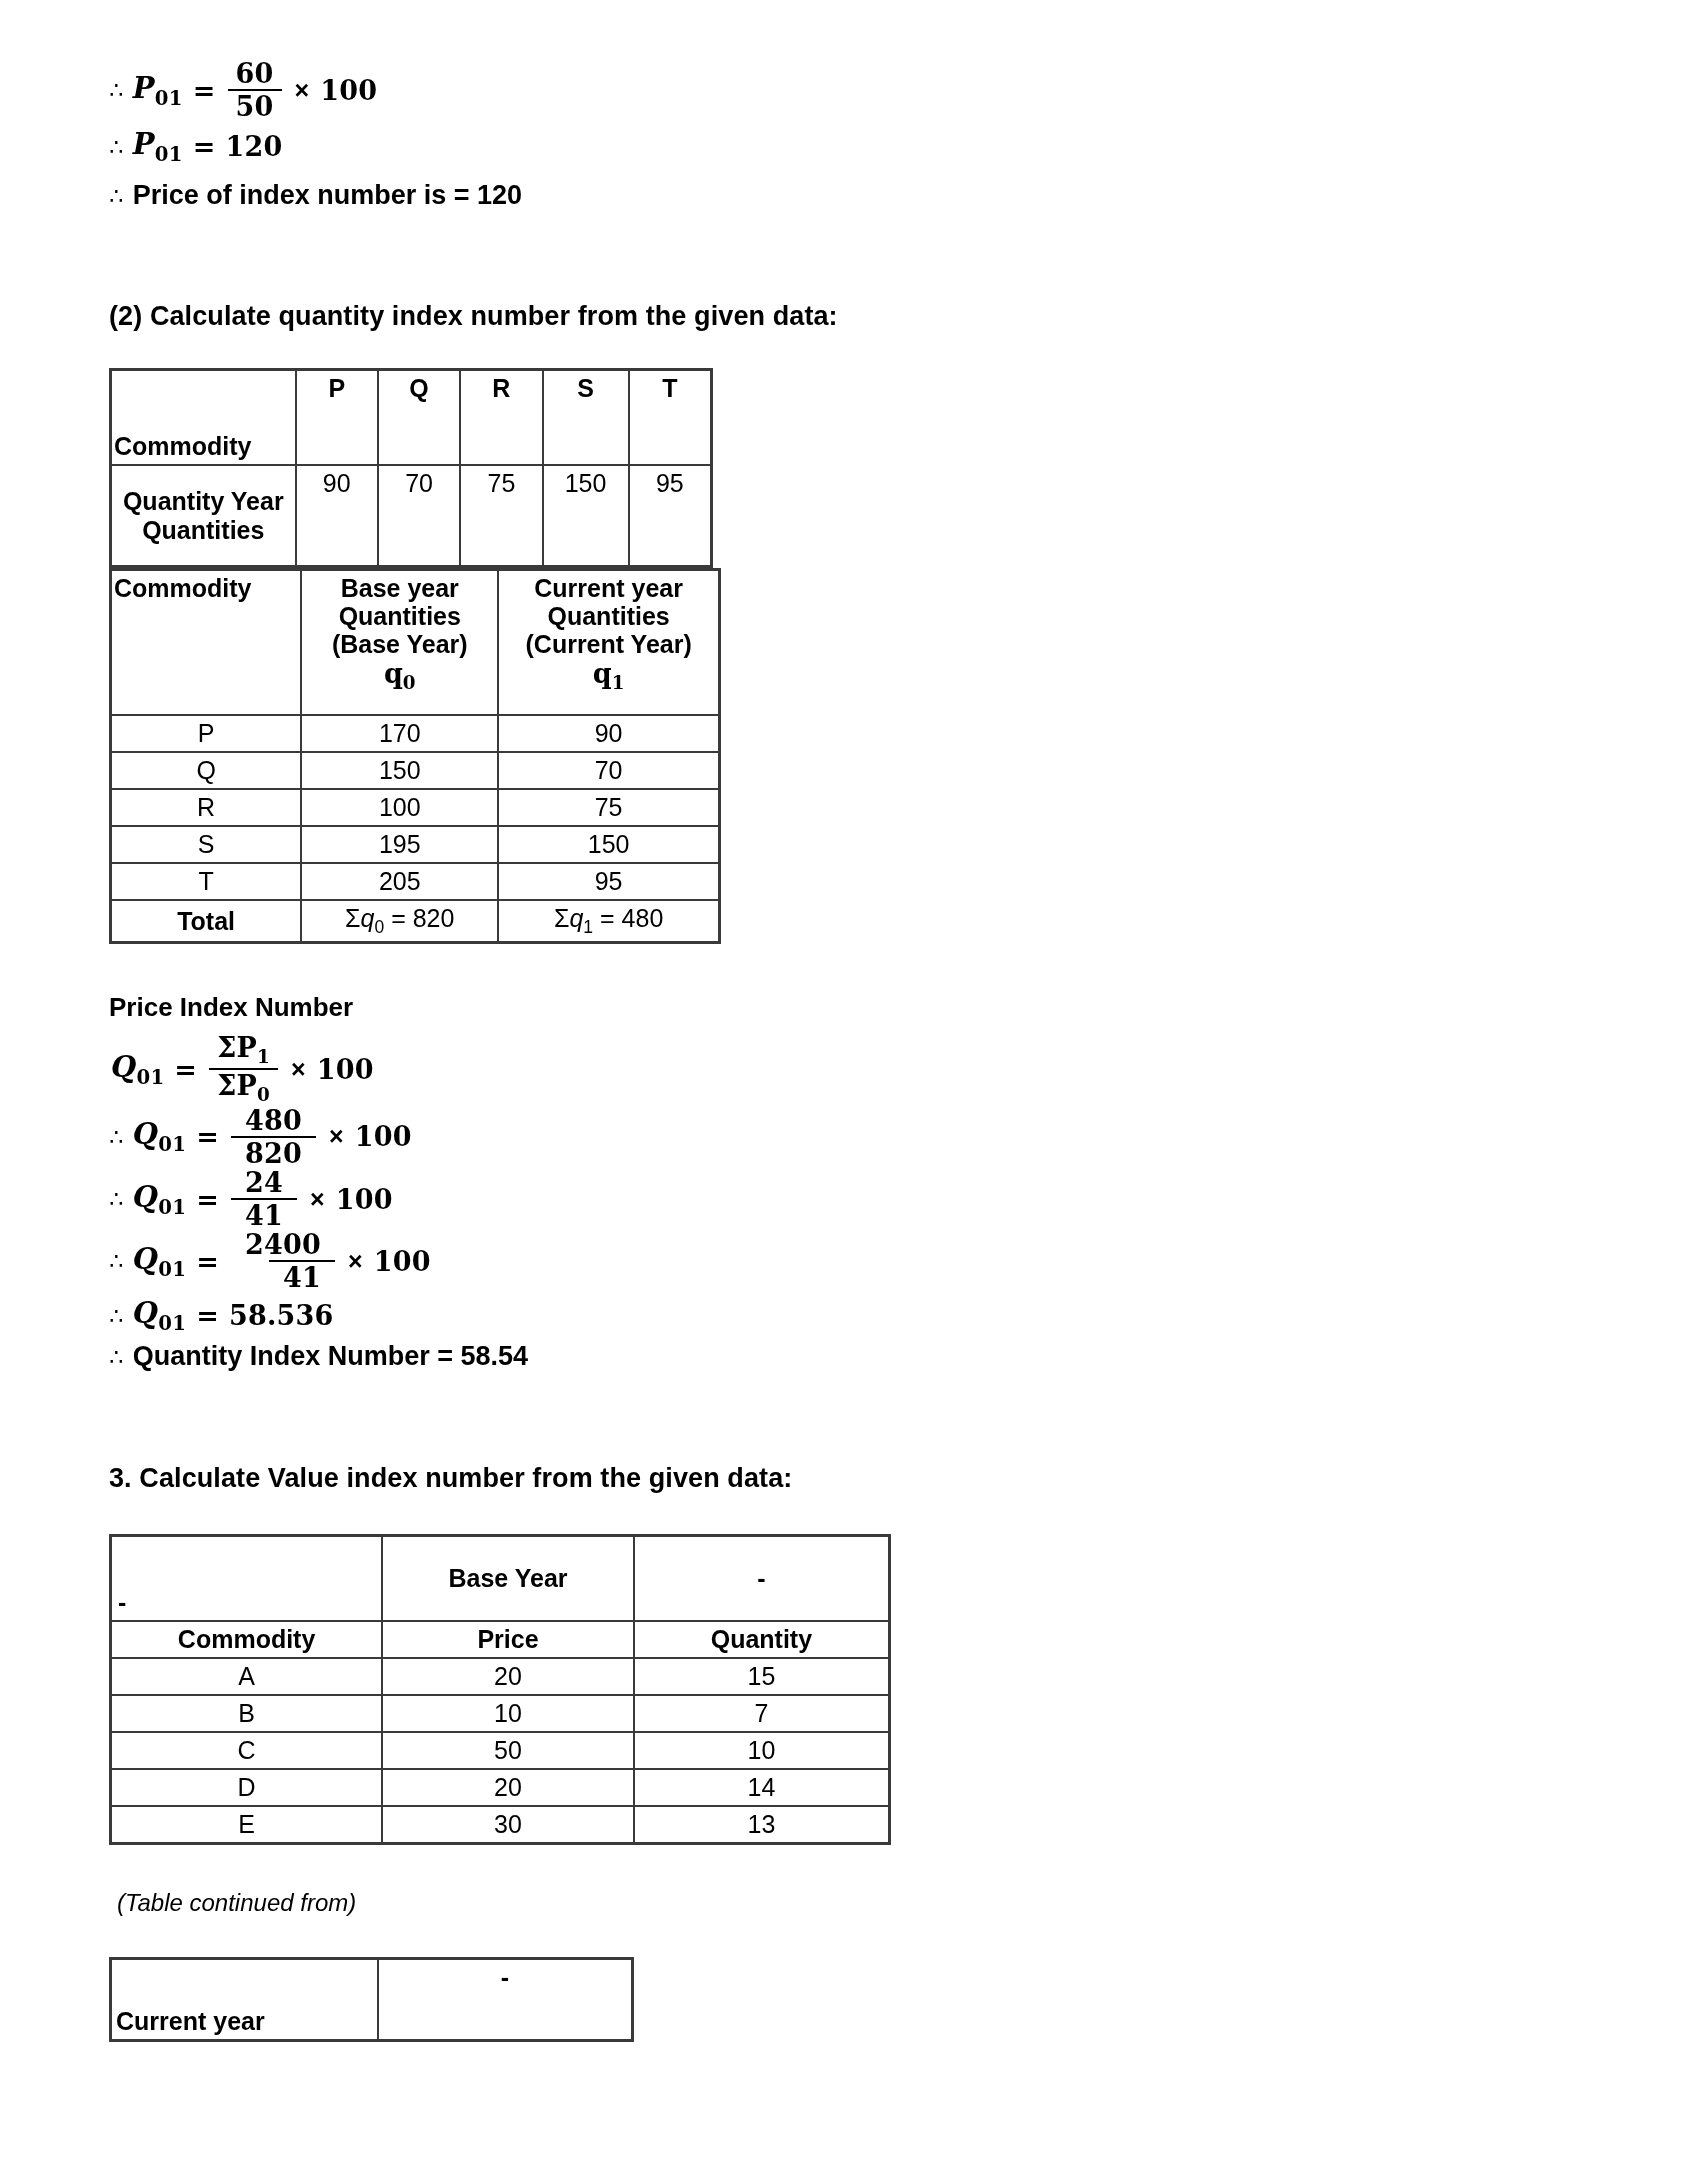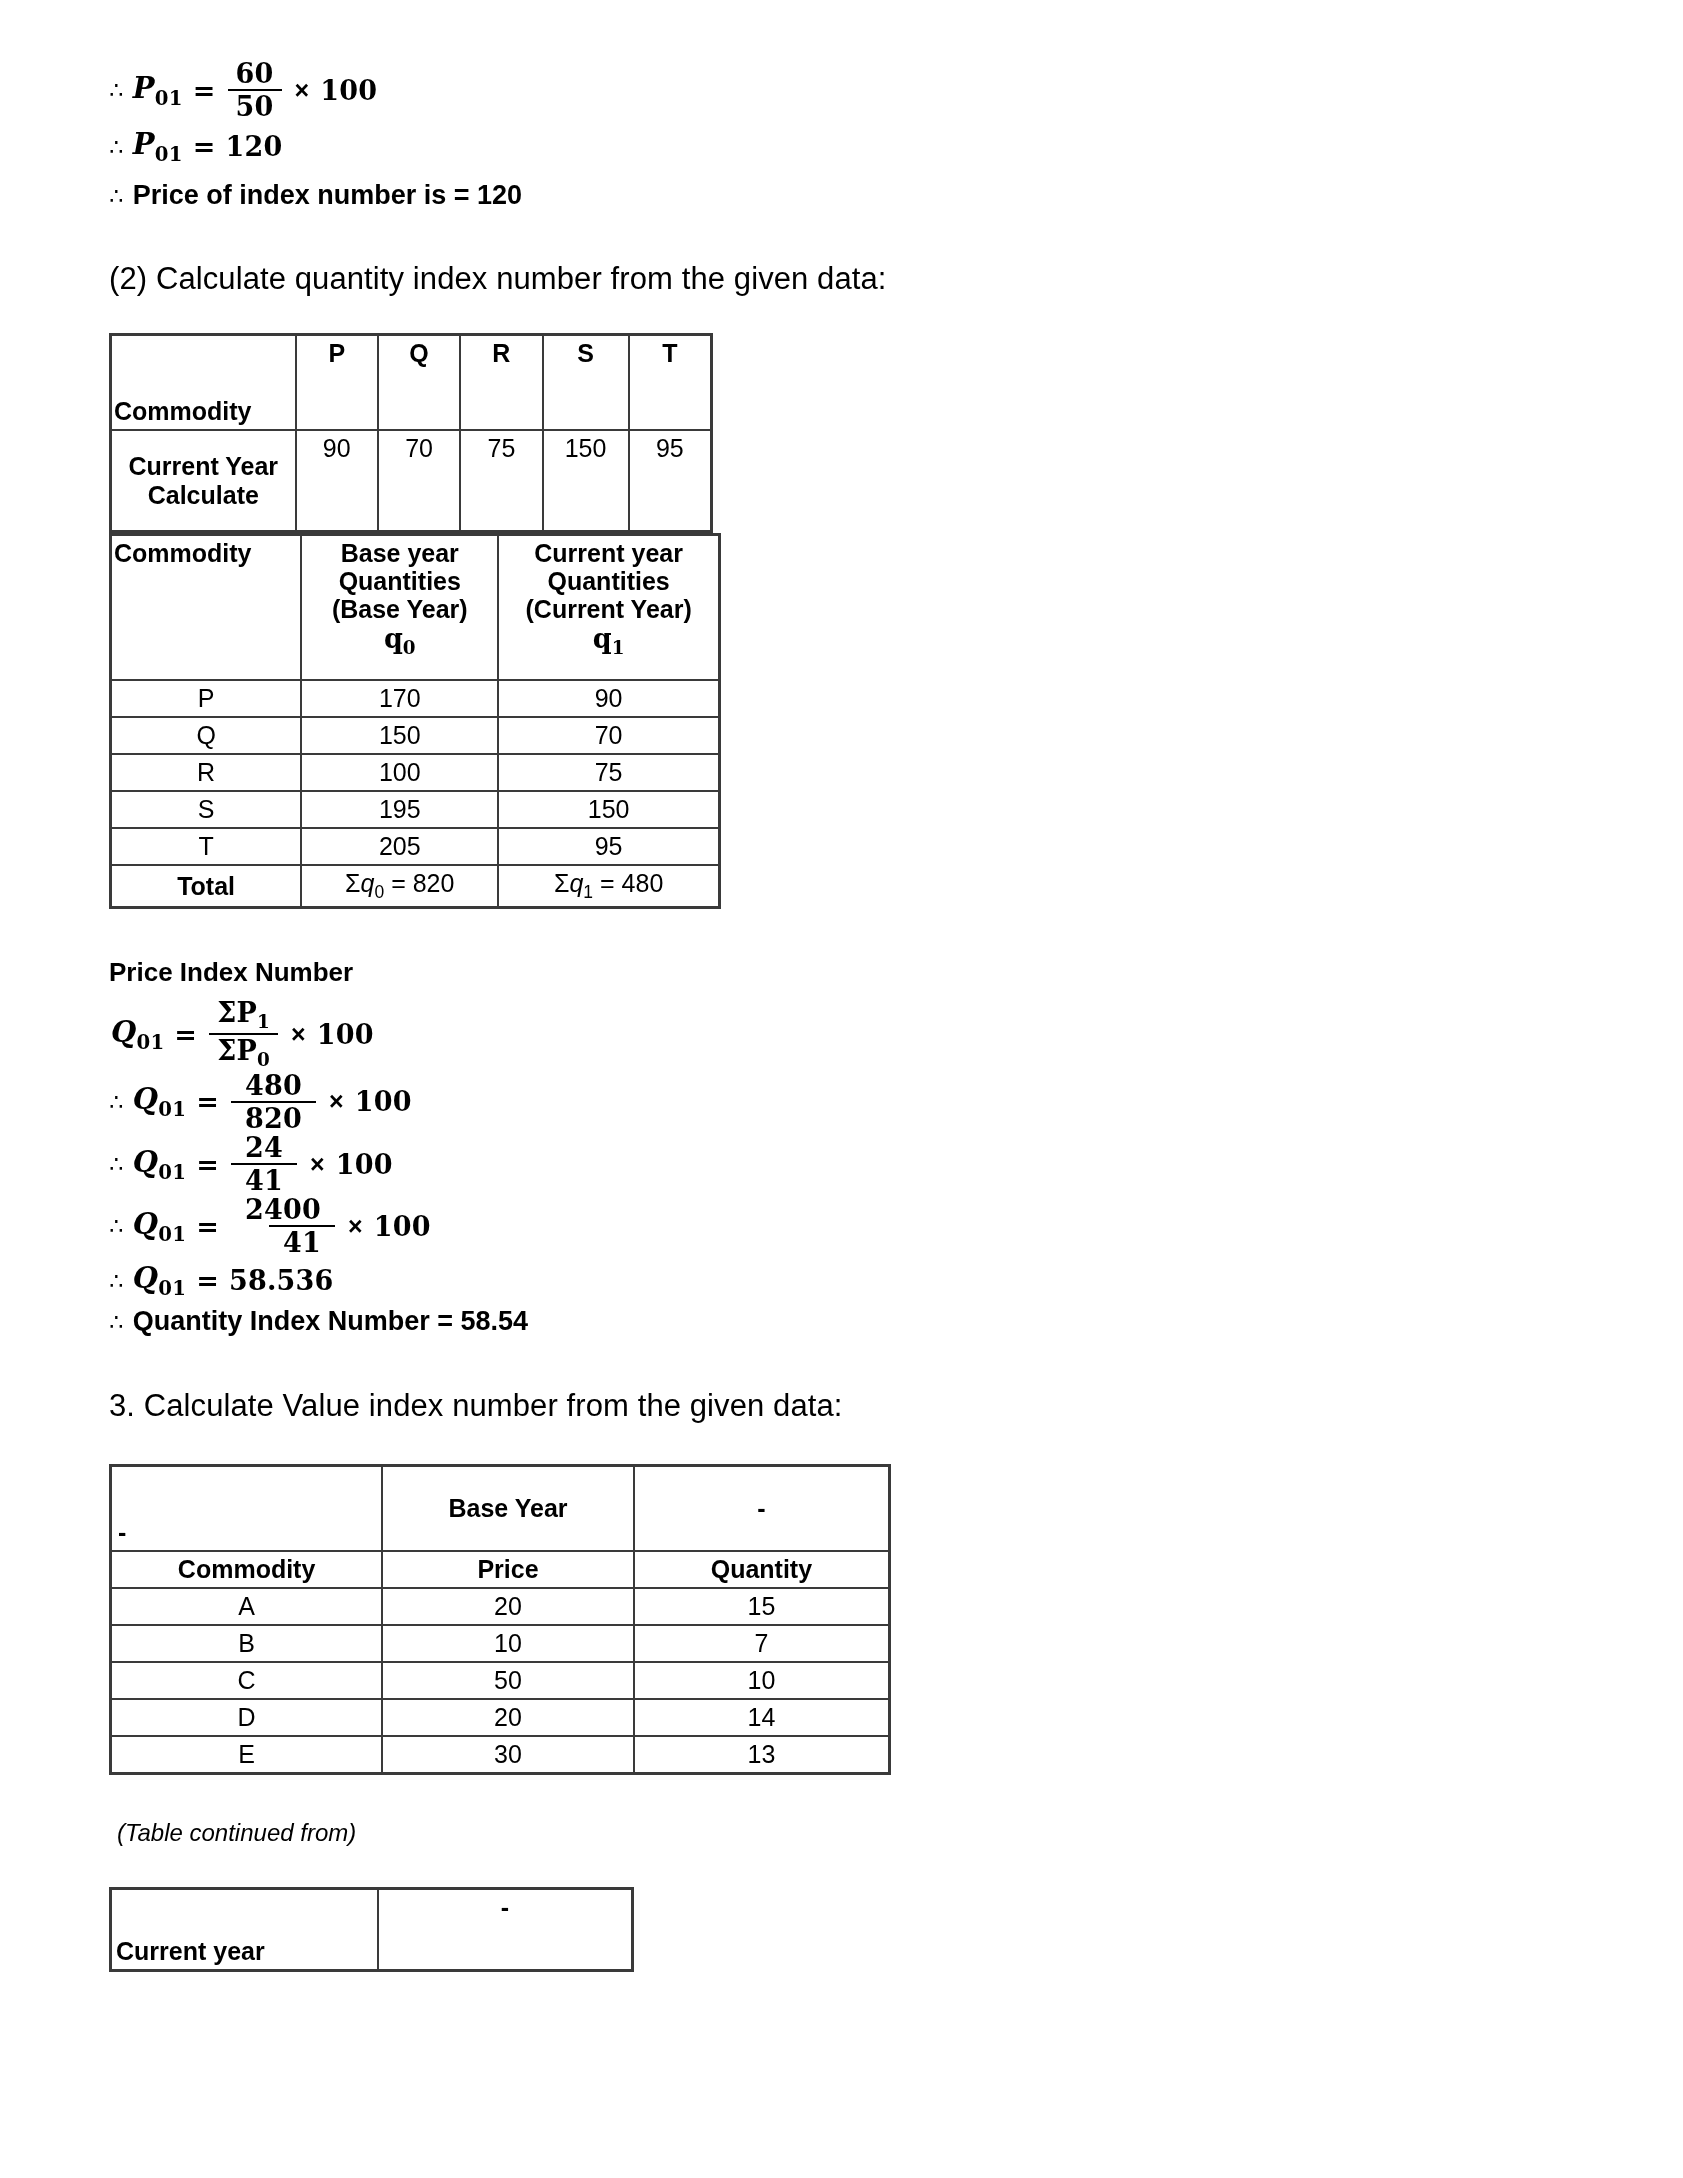--- a/index.html
+++ b/index.html
@@ -86,23 +86,24 @@
     font-weight: bold;
     font-size: 27px;
   }
   .result-line .therefore {
     font-size: 23px;
     margin-right: 9px;
   }
 
   .q-heading {
     font-family: "Liberation Sans", sans-serif;
-    font-weight: normal;
-    font-size: 31px;
+    font-weight: bold;
+    font-size: 27px;
     letter-spacing: 0.1px;
+    margin-top: 40px;
   }
 
   .sec-label {
     font-family: "Liberation Sans", sans-serif;
     font-weight: bold;
     font-size: 26px;
   }
 
   .note-italic {
     font-family: "Liberation Sans", sans-serif;
@@ -207,21 +208,21 @@
       <tbody>
           <tr>
         <td class="cmdty" rowspan="1" style="width:188px;height:87px;">Commodity</td>
         <th style="width:83px;vertical-align:top;">P</th>
         <th style="width:83px;vertical-align:top;">Q</th>
         <th style="width:83px;vertical-align:top;">R</th>
         <th style="width:83px;vertical-align:top;">S</th>
         <th style="width:83px;vertical-align:top;">T</th>
       </tr>
       <tr>
-        <td class="rowlbl" style="height:93px;">Current Year Calculate</td>
+        <td class="rowlbl" style="height:93px;">Quantity Year Quantities</td>
         <td style="vertical-align:top;">90</td>
         <td style="vertical-align:top;">70</td>
         <td style="vertical-align:top;">75</td>
         <td style="vertical-align:top;">150</td>
         <td style="vertical-align:top;">95</td>
       </tr>
     </tbody>
       </table>
 
     <table class="doc outer tbl-t2" style="width:612px;">

